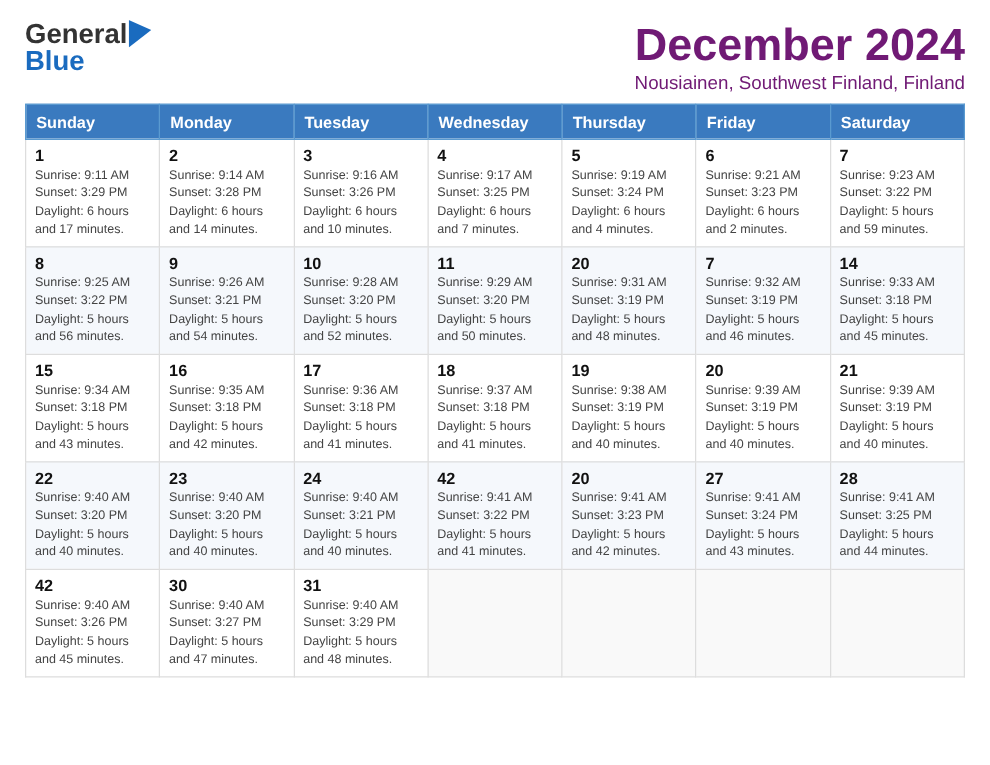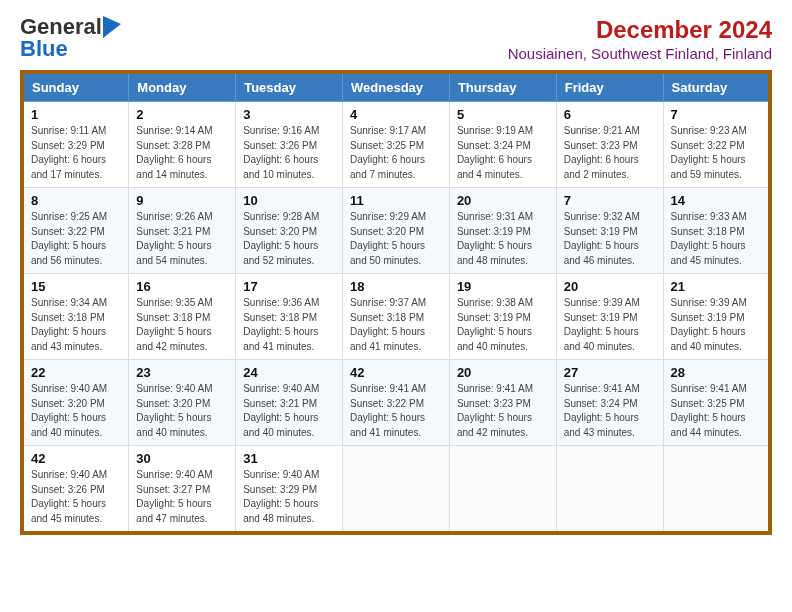--- a/index.html
+++ b/index.html
@@ -5,21 +5,21 @@
     * { box-sizing: border-box; margin: 0; padding: 0; }
     body {
       font-family: Arial, sans-serif;
       background: #fff;
       width: 792px;
       min-height: 612px;
       padding: 16px 20px;
     }
     .header-area {
       display: flex;
-      align-items: flex-end;
+      align-items: flex-start;
       justify-content: space-between;
       margin-bottom: 8px;
     }
     .logo {
       display: flex;
       flex-direction: column;
       align-items: flex-start;
     }
     .logo-text {
       display: flex;
@@ -32,34 +32,34 @@
     .logo-blue { color: #1a6bbf; }
     .logo-icon {
       width: 18px;
       height: 22px;
       margin-left: 1px;
     }
     .title-area {
       text-align: right;
     }
     .month-title {
-      font-size: 24px;
-      font-weight: bold;
-      color: #b91c1c;
+      font-size: 36px;
+      font-weight: bold;
+      color: #701a75;
       line-height: 1.1;
     }
     .location-title {
       font-size: 15px;
       color: #701a75;
       margin-top: 2px;
     }
     .calendar {
       width: 100%;
       border-collapse: collapse;
-      border: 4px solid #a16207;
+      border: 1px solid #a16207;
     }
     .calendar th {
       background-color: #3a7abf;
       color: #fff;
       font-size: 13px;
       font-weight: bold;
       padding: 6px 8px;
       text-align: left;
       border: 1px solid #5a9ad0;
     }

